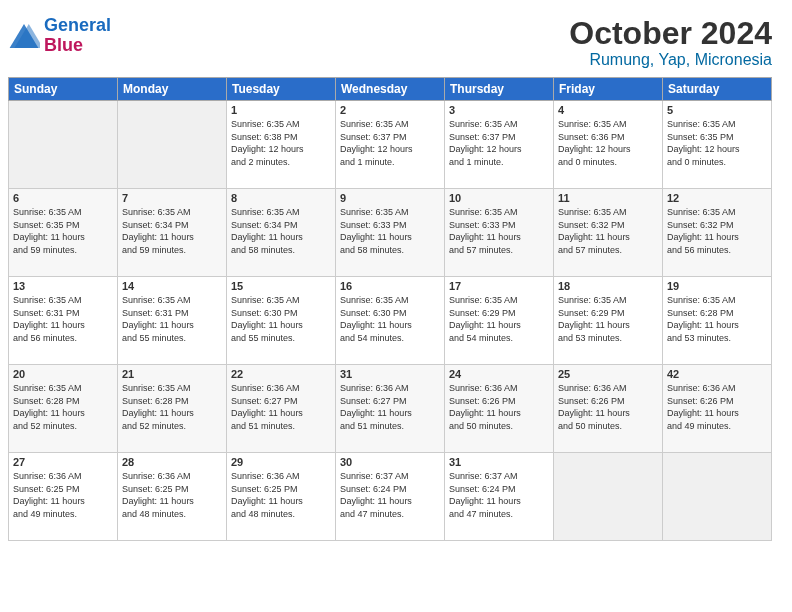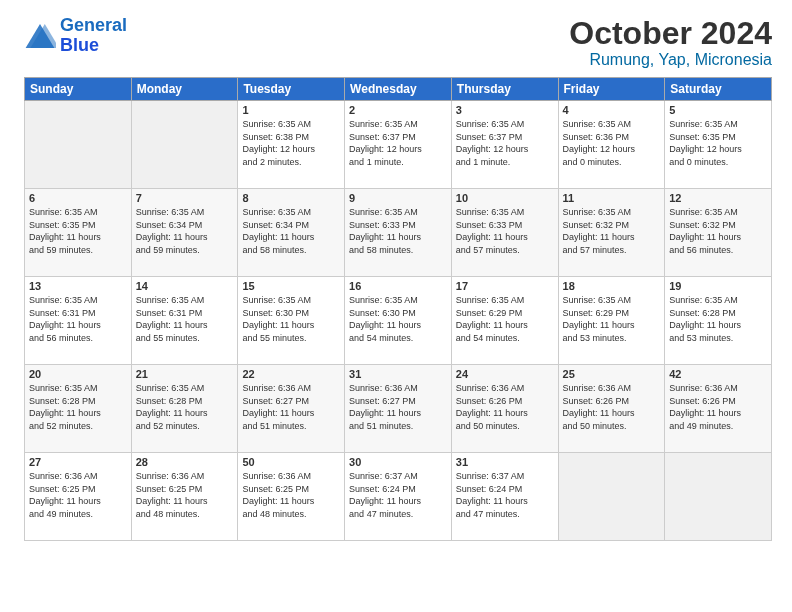--- a/index.html
+++ b/index.html
@@ -6,21 +6,21 @@
     body {
       font-family: Arial, sans-serif;
       background: #fff;
       width: 792px;
       height: 612px;
       overflow: hidden;
     }
     .page {
       width: 792px;
       height: 488px;
-      padding: 16px 20px 10px 24px;
+      padding: 16px 20px 10px 8px;
       display: flex;
       flex-direction: column;
     }
     .header {
       display: flex;
       justify-content: space-between;
       align-items: flex-start;
       margin-bottom: 8px;
     }
     .logo {
@@ -102,21 +102,21 @@
 
 <div class="page">
   <div class="header">
     <div class="logo">
       <svg class="logo-icon" viewBox="0 0 40 34" xmlns="http://www.w3.org/2000/svg">
         <polygon points="20,2 38,32 2,32" fill="#1a6bbf" opacity="0.85"></polygon>
         <polygon points="26,2 44,32 8,32" fill="#1a6bbf" opacity="0.5"></polygon>
       </svg>
       <div class="logo-text">
         <div><span>General</span></div>
-        <div><span style="color:#1d4ed8;">Blue</span></div>
+        <div><span style="color:#be185d;">Blue</span></div>
       </div>
     </div>
     <div class="title-block">
       <div class="month-title">October 2024</div>
       <div class="location">Rumung, Yap, Micronesia</div>
     </div>
   </div>
 
   <table class="calendar">
     <thead>
@@ -332,21 +332,21 @@
 and 49 minutes.</div>
           </td>
           <td>
             <span class="day-num">28</span>
             <div class="day-info" style="white-space: pre-line;">Sunrise: 6:36 AM
 Sunset: 6:25 PM
 Daylight: 11 hours
 and 48 minutes.</div>
           </td>
           <td>
-            <span class="day-num">50</span>
+            <span class="day-num">29</span>
             <div class="day-info" style="white-space: pre-line;">Sunrise: 6:36 AM
 Sunset: 6:25 PM
 Daylight: 11 hours
 and 48 minutes.</div>
           </td>
           <td>
             <span class="day-num">30</span>
             <div class="day-info" style="white-space: pre-line;">Sunrise: 6:37 AM
 Sunset: 6:24 PM
 Daylight: 11 hours

